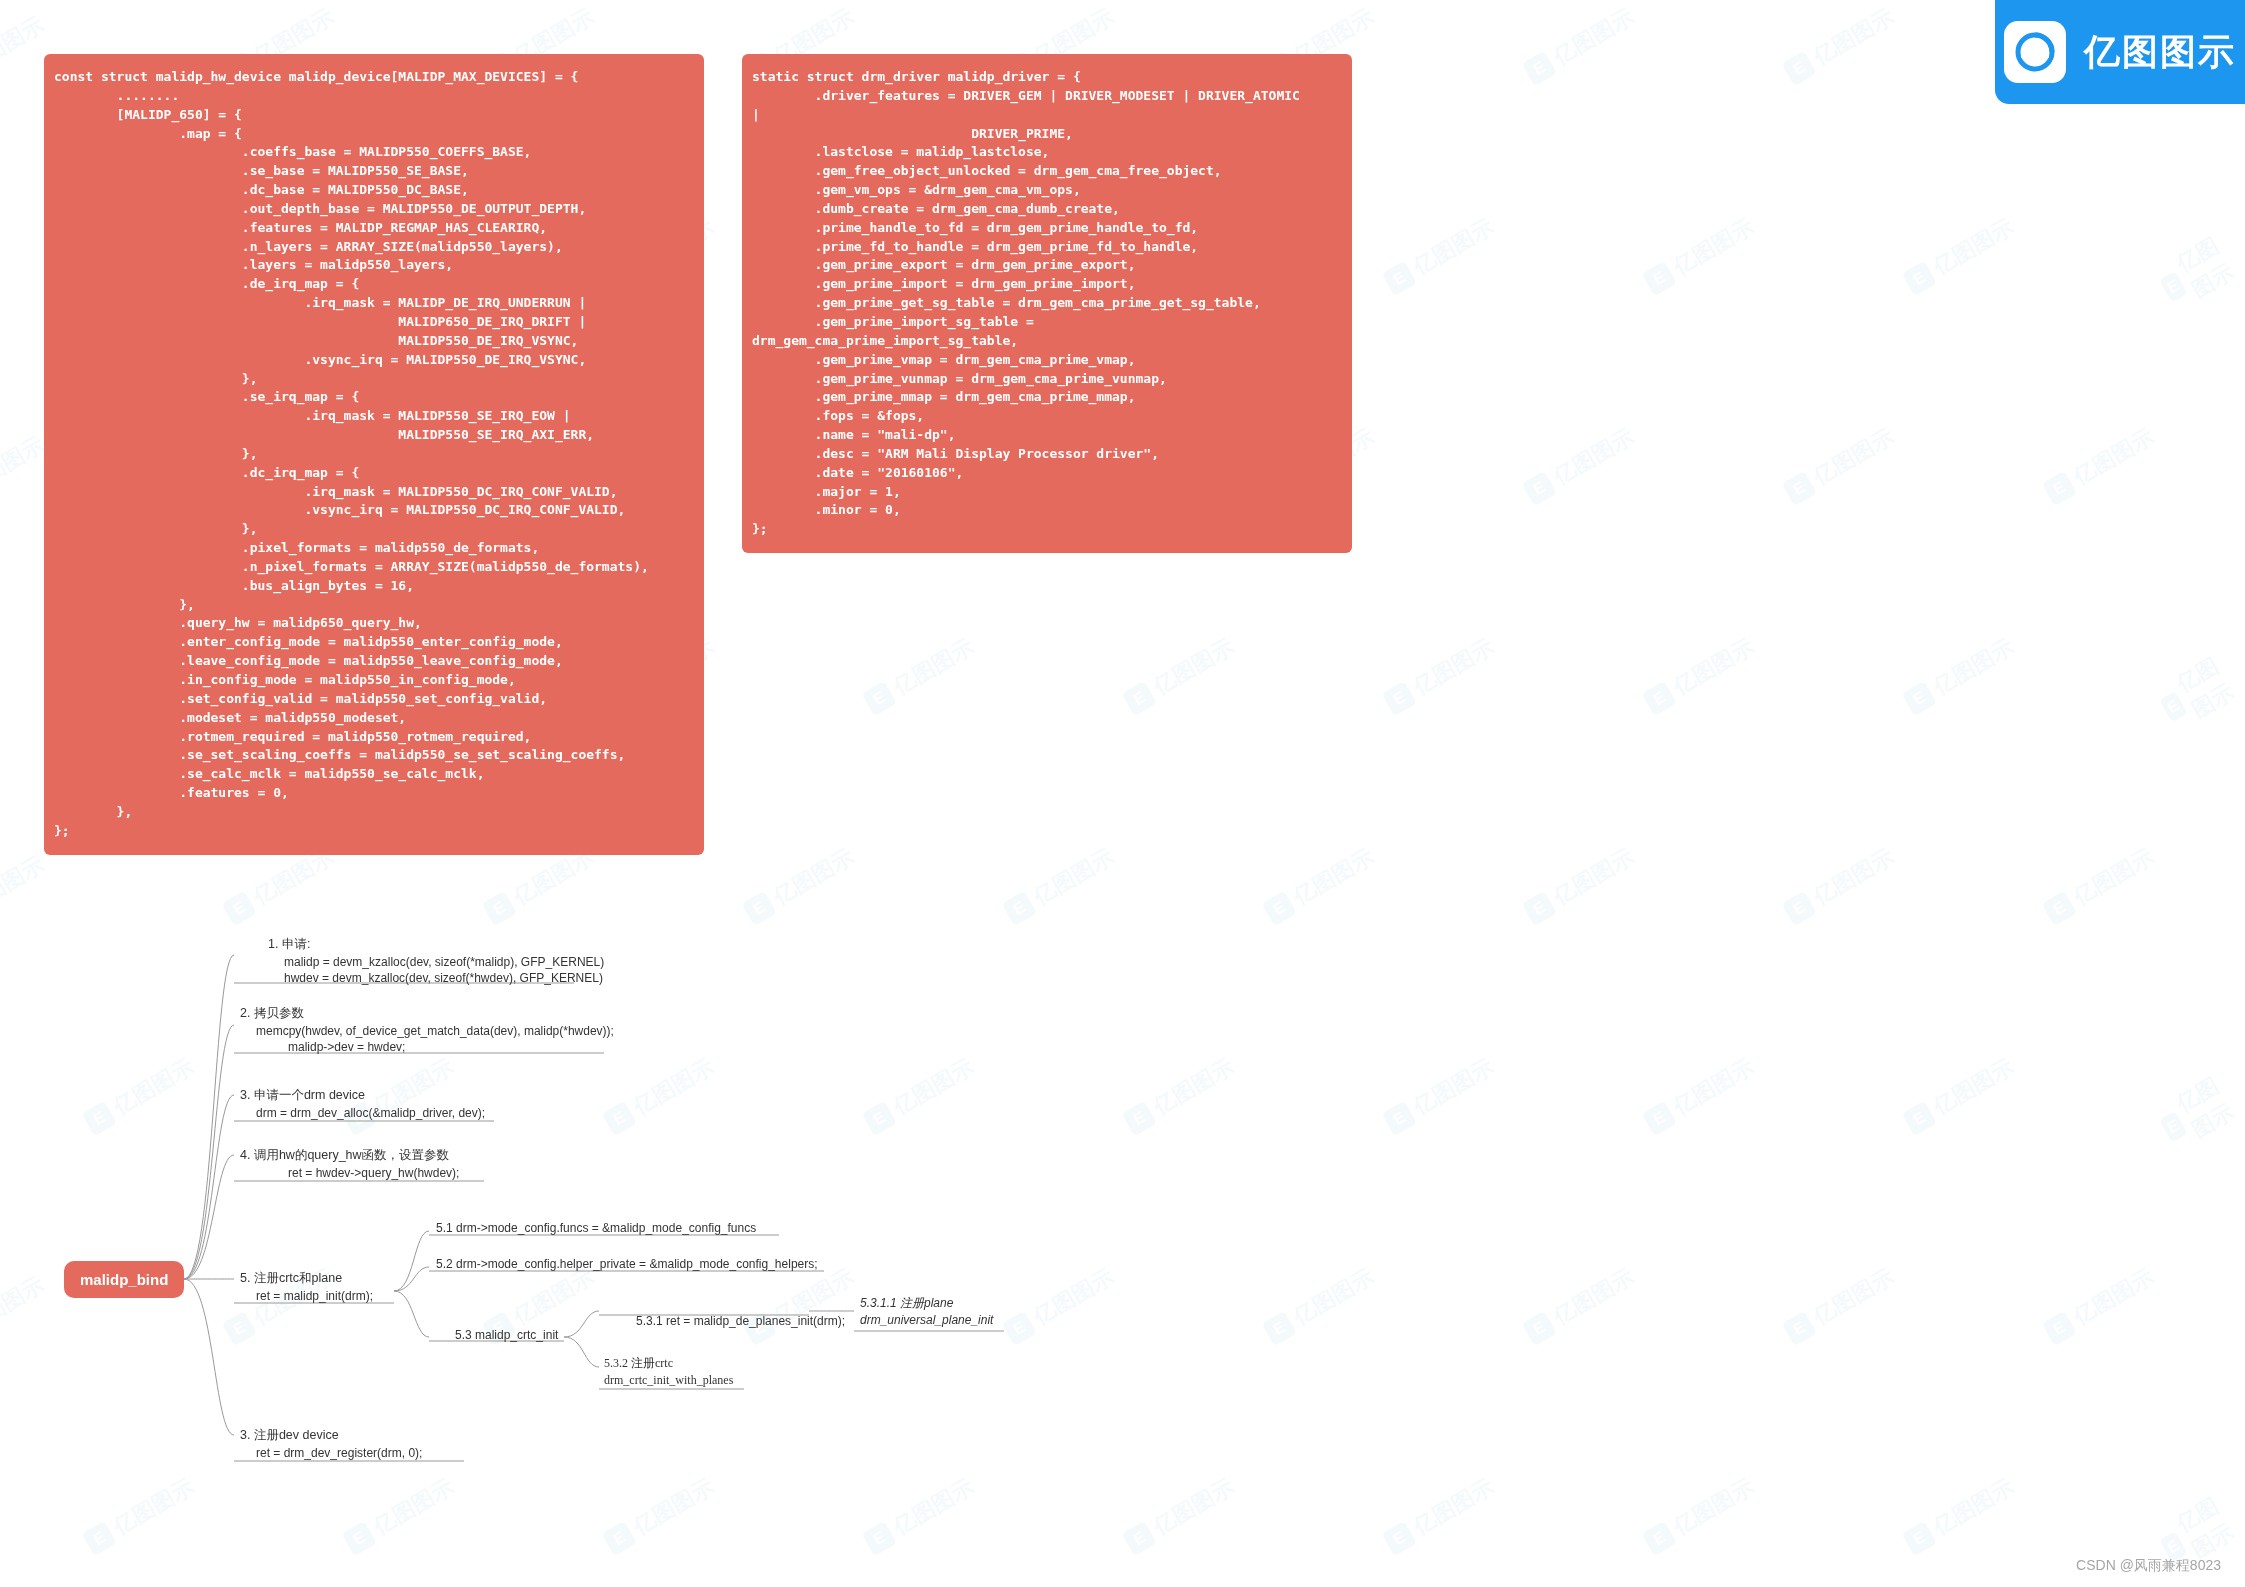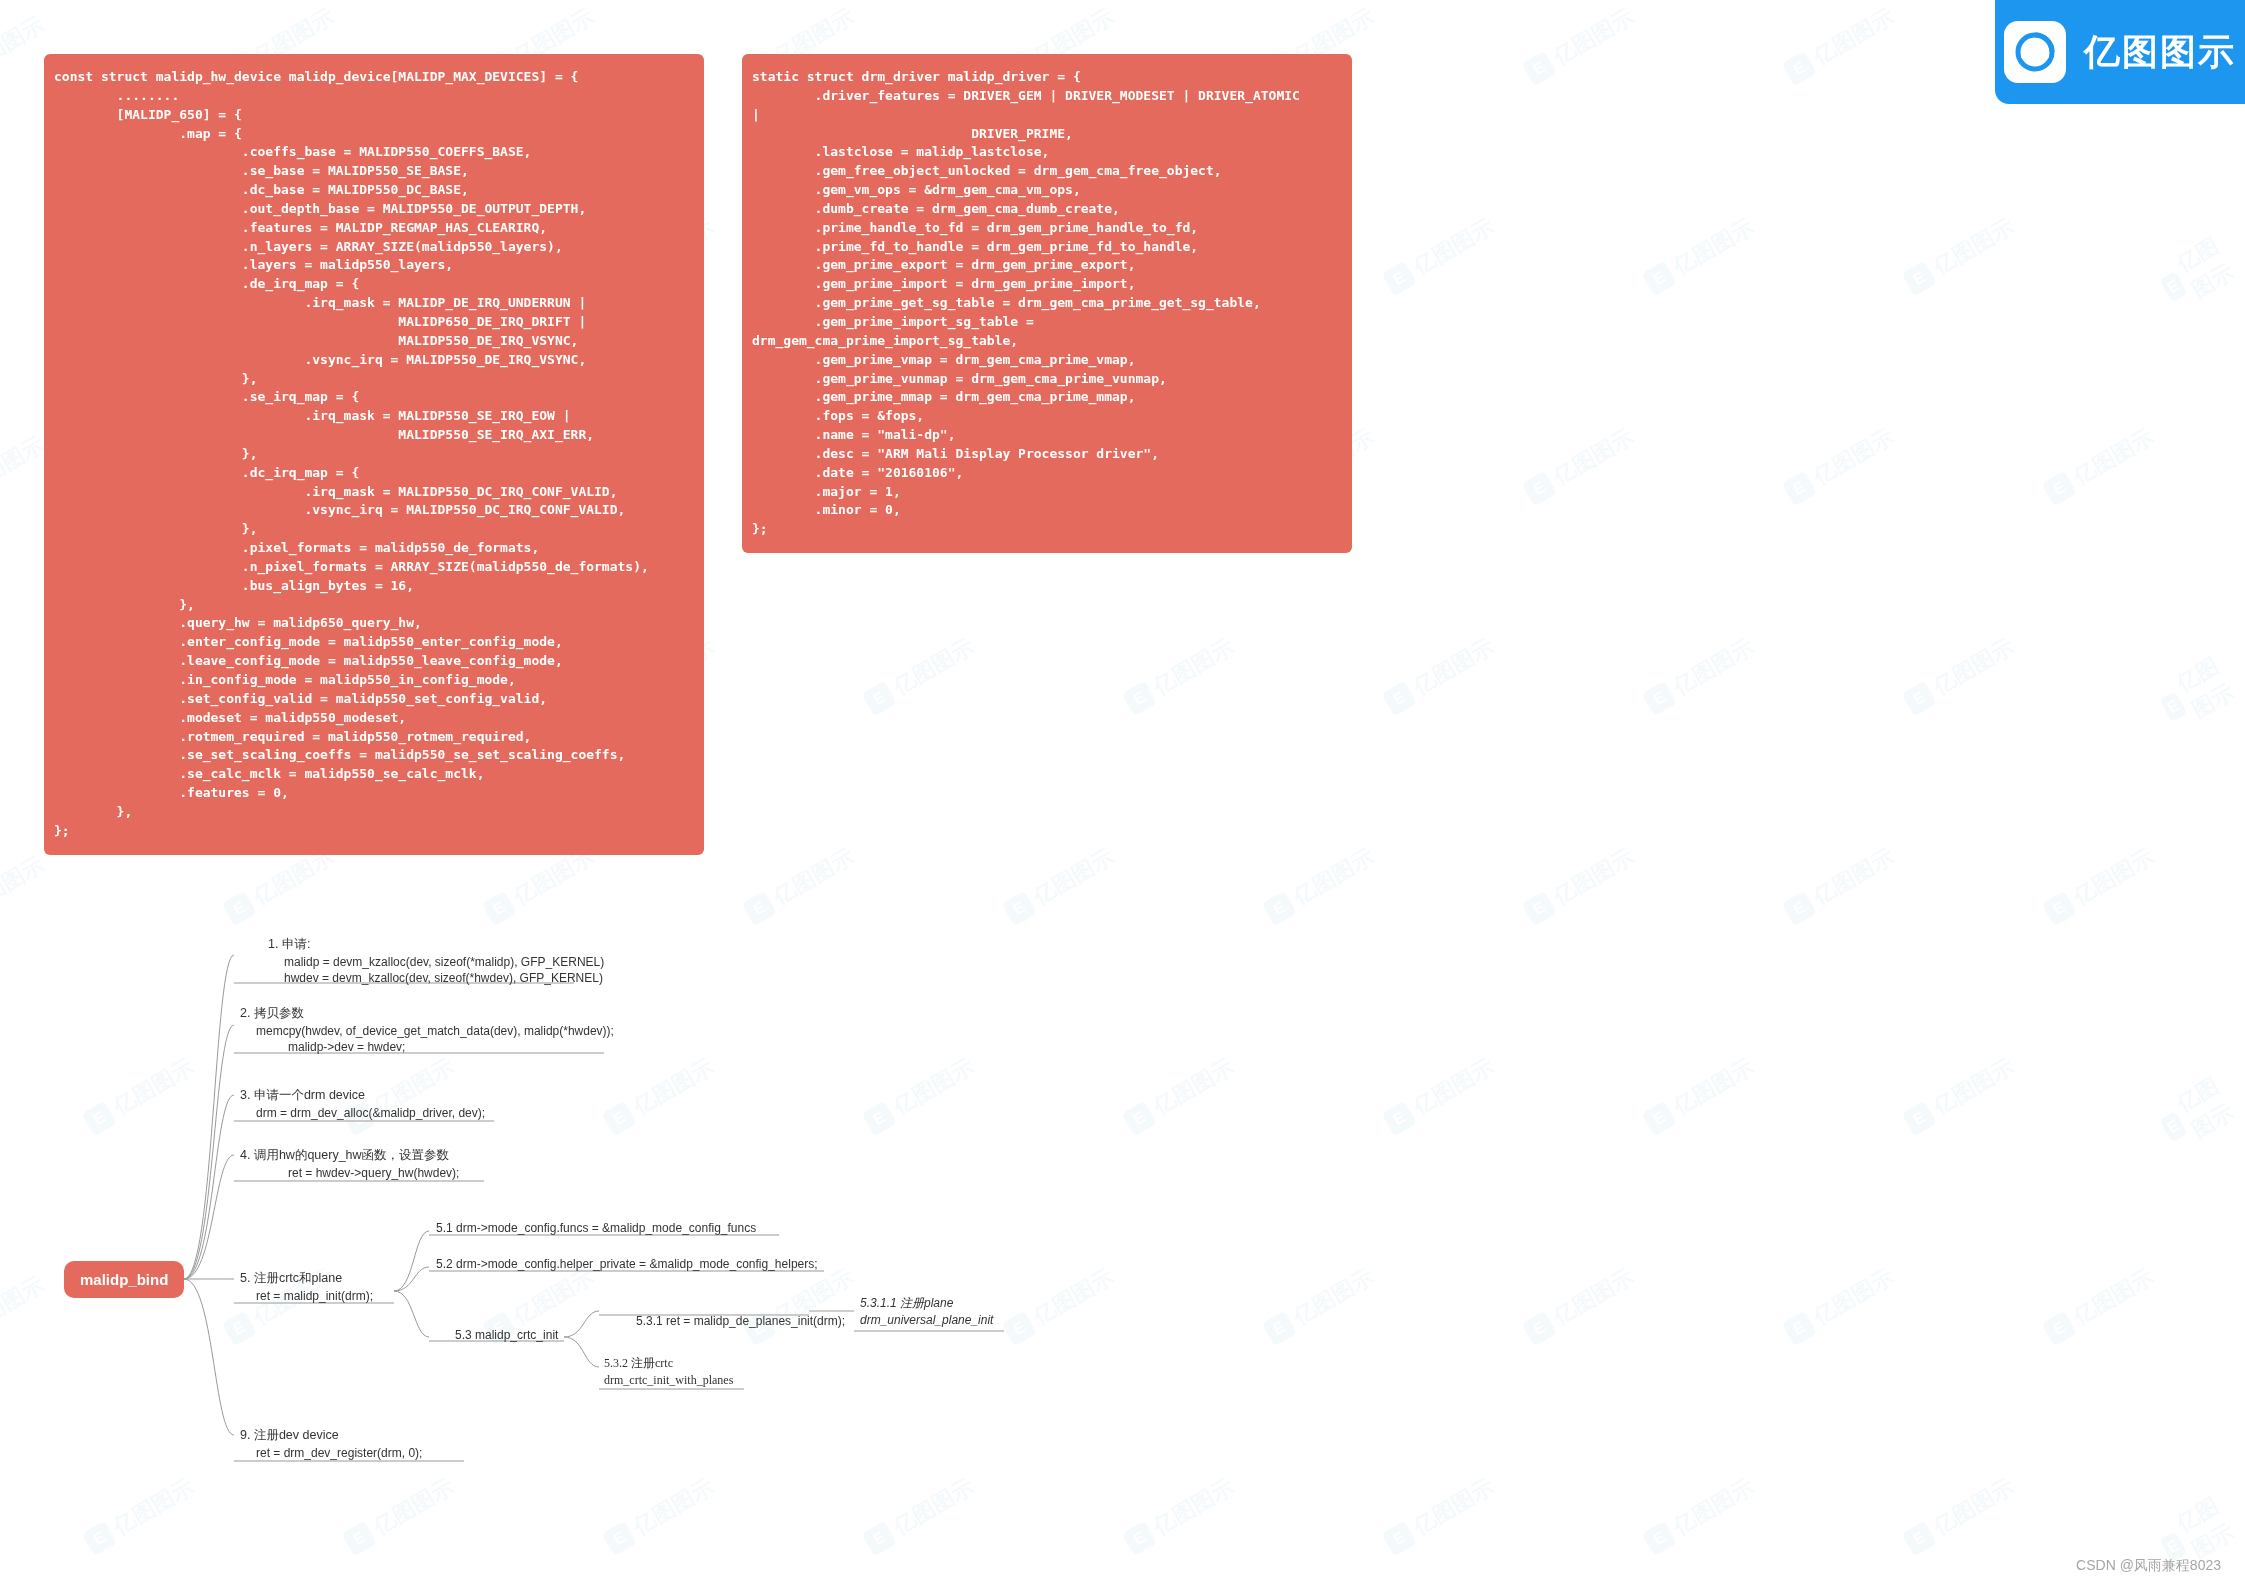--- a/index.html
+++ b/index.html
@@ -547,18 +547,18 @@
   <div class="mm-node" style="left:796px; top:360px;font-style:italic;">
     <span>5.3.1.1 注册plane</span><br>
     <span>drm_universal_plane_init</span>
   </div>
   <div class="mm-node" style="left:540px; top:420px;font-family:Liberation Serif, serif;">
     <span>5.3.2 注册crtc</span><br>
     <span>drm_crtc_init_with_planes</span>
   </div>
 
   <div class="mm-node" style="left:176px; top:492px;">
-    <span class="ttl">9. 注册dev device</span><br>
+    <span class="ttl">3. 注册dev device</span><br>
     <span class="ind">ret = drm_dev_register(drm, 0);</span>
   </div>
 </div>
 
 <div class="attribution">CSDN @风雨兼程8023</div>
 
 </body></html>

